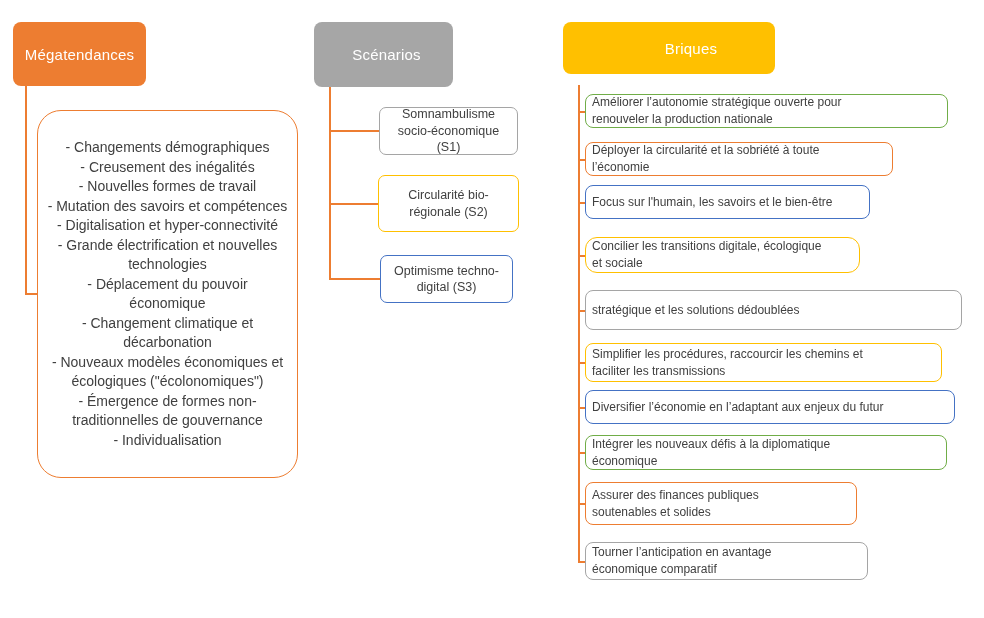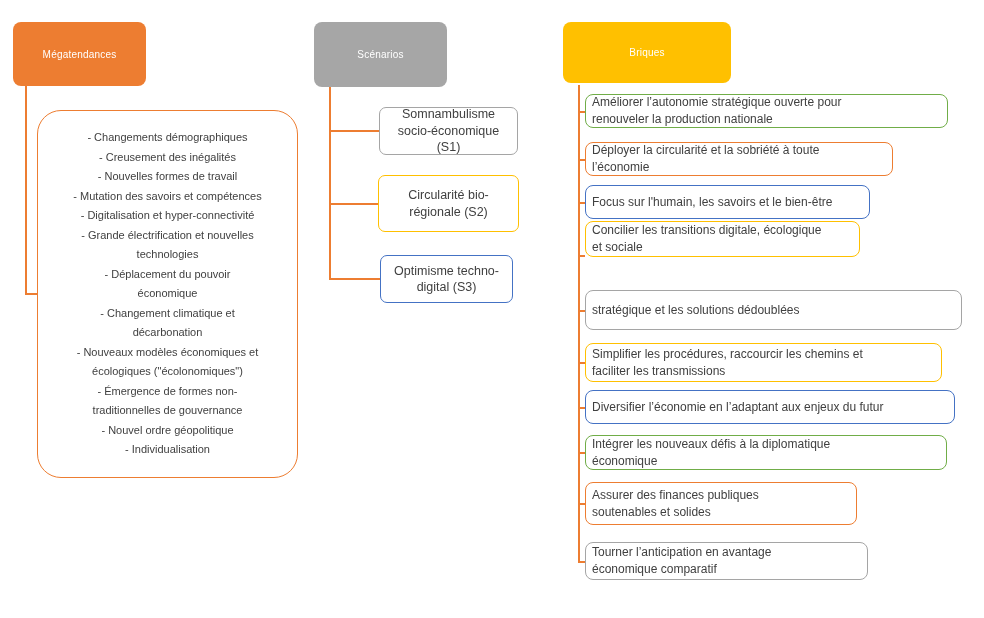--- a/index.html
+++ b/index.html
@@ -3,33 +3,33 @@
 <meta charset="utf-8">
 <style>
   html,body{margin:0;padding:0;background:#fff;}
   #canvas{
     position:relative;width:984px;height:618px;background:#fff;
     font-family:"Liberation Sans","DejaVu Sans",sans-serif;
     color:#404040;overflow:hidden;
   }
   .hdr{
     position:absolute;border-radius:8px;display:flex;align-items:center;justify-content:center;
-    color:#fff;font-size:10px;letter-spacing:.2px;
+    color:#fff;font-size:15px;letter-spacing:.2px;
   }
   .vline,.hline{position:absolute;}
   .vline{width:1.5px;}
   .hline{height:1.5px;}
   .mega-box{
     position:absolute;left:37px;top:110px;width:261px;height:368px;
     border:1.5px solid #ED7D31;border-radius:24px;box-sizing:border-box;
     display:flex;flex-direction:column;justify-content:center;align-items:center;
   }
   .mega-item{width:100%;}
   .mega-line{
-    text-align:center;font-size:11px;line-height:19.5px;white-space:nowrap;
+    text-align:center;font-size:14px;line-height:19.5px;white-space:nowrap;
   }
   .scen-box{
     position:absolute;border:1.5px solid;border-radius:7px;box-sizing:border-box;background:#fff;
     display:flex;flex-direction:column;justify-content:center;align-items:center;
   }
   .scen-line{text-align:center;font-size:12.5px;line-height:16.5px;white-space:nowrap;}
   .brick{
     position:absolute;left:585px;border:1.5px solid;border-radius:8px;box-sizing:border-box;background:#fff;
     display:flex;flex-direction:column;justify-content:center;align-items:flex-start;
     padding:0 6px;
@@ -78,28 +78,25 @@
     </div>
     <div class="mega-item">
       <div class="mega-line">- Nouveaux modèles économiques et</div>
       <div class="mega-line">écologiques ("écolonomiques")</div>
     </div>
     <div class="mega-item">
       <div class="mega-line">-  Émergence de formes non-</div>
       <div class="mega-line">traditionnelles de gouvernance</div>
     </div>
     <div class="mega-item">
-      <div class="mega-line">- Nouvel ordre géopolitique</div>
-    </div>
-    <div class="mega-item">
       <div class="mega-line">- Individualisation</div>
     </div>
   </div>
 
-  <div class="hdr" style="left: 314px; top: 22px; width: 133px; height: 65px; background-color: rgb(166, 166, 166);">
+  <div class="hdr" style="left: 314px; top: 22px; width: 133px; height: 65px; background-color: rgb(166, 166, 166); padding-left: 6px;">
     <span>Scénarios</span>
   </div>
 
   <div class="vline" style="left: 329px; top: 87px; height: 192px; background-color: rgb(237, 125, 49);"></div>
   <div class="hline" style="left: 329px; top: 130px; width: 50px; background-color: rgb(237, 125, 49);"></div>
   <div class="hline" style="left: 329px; top: 203px; width: 49px; background-color: rgb(237, 125, 49);"></div>
   <div class="hline" style="left: 329px; top: 278px; width: 51px; background-color: rgb(237, 125, 49);"></div>
 
   <div class="scen-box" style="left: 379px; top: 107px; width: 139px; height: 48px; border-color: rgb(165, 165, 165);">
     <div class="scen-line">Somnambulisme</div>
@@ -108,21 +105,21 @@
   </div>
   <div class="scen-box" style="left: 378px; top: 175px; width: 141px; height: 57px; border-color: rgb(255, 192, 0);">
     <div class="scen-line">Circularité bio-</div>
     <div class="scen-line">régionale (S2)</div>
   </div>
   <div class="scen-box" style="left: 380px; top: 255px; width: 133px; height: 48px; border-color: rgb(68, 114, 196);">
     <div class="scen-line">Optimisme techno-</div>
     <div class="scen-line">digital (S3)</div>
   </div>
 
-  <div class="hdr" style="left: 563px; top: 22px; width: 168px; height: 61px; background-color: rgb(255, 192, 0);">
+  <div class="hdr" style="left: 563px; top: 22px; width: 168px; height: 52px; background-color: rgb(255, 192, 0); padding-left: 44px;">
     <span>Briques</span>
   </div>
 
   <div class="vline" style="left: 578px; top: 85px; height: 477px; background-color: rgb(237, 125, 49);"></div>
   <div class="hline" style="left: 578px; top: 111px; width: 7px; background-color: rgb(237, 125, 49);"></div>
   <div class="hline" style="left: 578px; top: 159px; width: 7px; background-color: rgb(237, 125, 49);"></div>
   <div class="hline" style="left: 578px; top: 202px; width: 7px; background-color: rgb(237, 125, 49);"></div>
   <div class="hline" style="left: 578px; top: 255px; width: 7px; background-color: rgb(237, 125, 49);"></div>
   <div class="hline" style="left: 578px; top: 310px; width: 7px; background-color: rgb(237, 125, 49);"></div>
   <div class="hline" style="left: 578px; top: 362px; width: 7px; background-color: rgb(237, 125, 49);"></div>
@@ -135,21 +132,21 @@
     <div class="brick-line">Déployer la circularité et la sobriété à toute</div>
     <div class="brick-line">l’économie</div>
   </div>
   <div class="brick" style="top: 94px; width: 363px; height: 34px; border-color: rgb(112, 173, 71);">
     <div class="brick-line">Améliorer l’autonomie stratégique ouverte pour</div>
     <div class="brick-line">renouveler la production nationale</div>
   </div>
   <div class="brick" style="top: 185px; width: 285px; height: 34px; border-color: rgb(68, 114, 196);">
     <div class="brick-line">Focus sur l'humain, les savoirs et le bien-être</div>
   </div>
-  <div class="brick" style="top: 221px; width: 275px; height: 36px; border-color: rgb(255, 192, 0);">
+  <div class="brick" style="top: 237px; width: 275px; height: 36px; border-color: rgb(255, 192, 0); border-radius: 12px;">
     <div class="brick-line">Concilier les transitions digitale, écologique</div>
     <div class="brick-line">et sociale</div>
   </div>
   <div class="brick" style="top: 290px; width: 377px; height: 40px; border-color: rgb(165, 165, 165);">
     <div class="brick-line">stratégique et les solutions dédoublées</div>
   </div>
   <div class="brick" style="top: 343px; width: 357px; height: 39px; border-color: rgb(255, 192, 0);">
     <div class="brick-line">Simplifier les procédures, raccourcir les chemins et</div>
     <div class="brick-line">faciliter les transmissions</div>
   </div>

